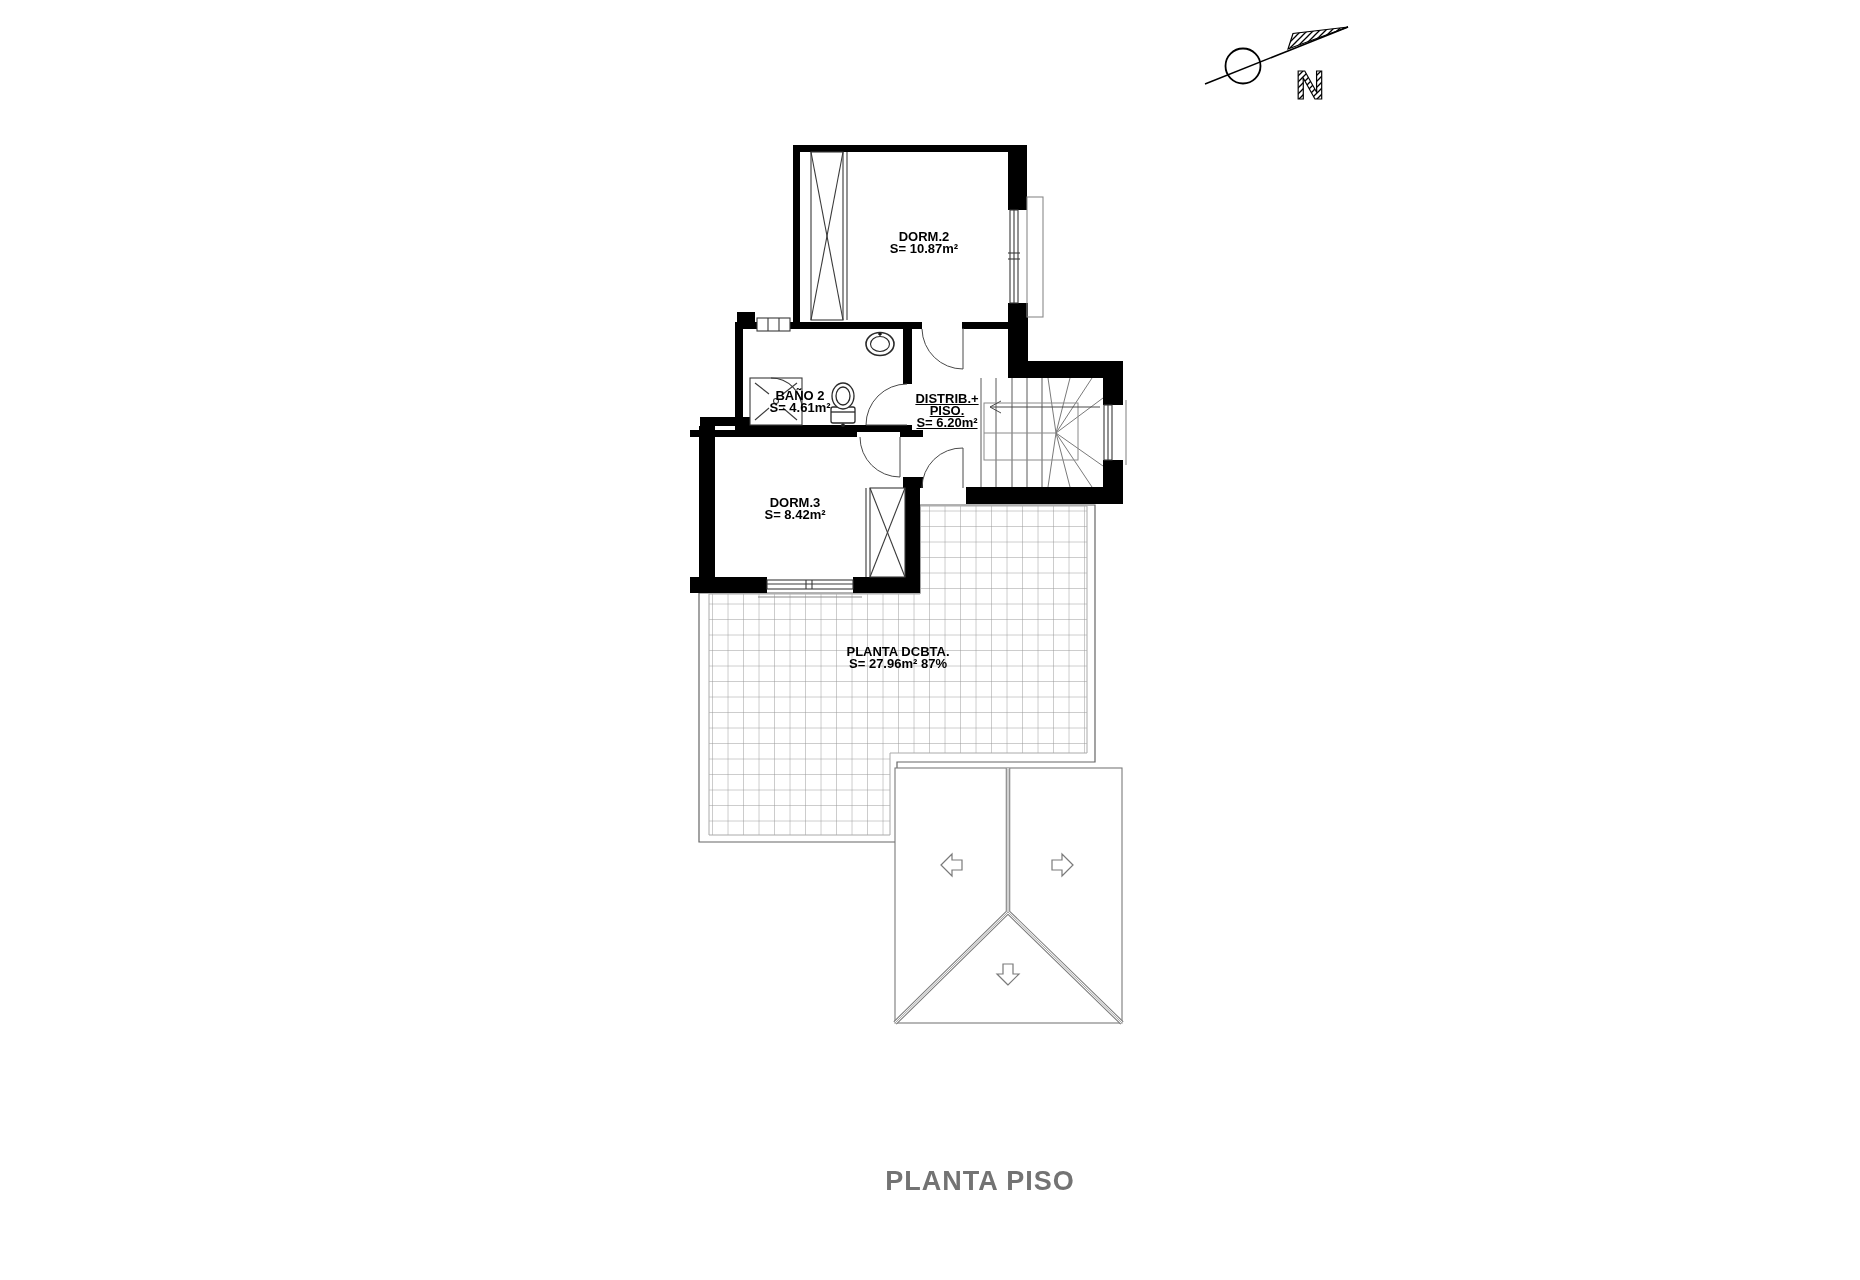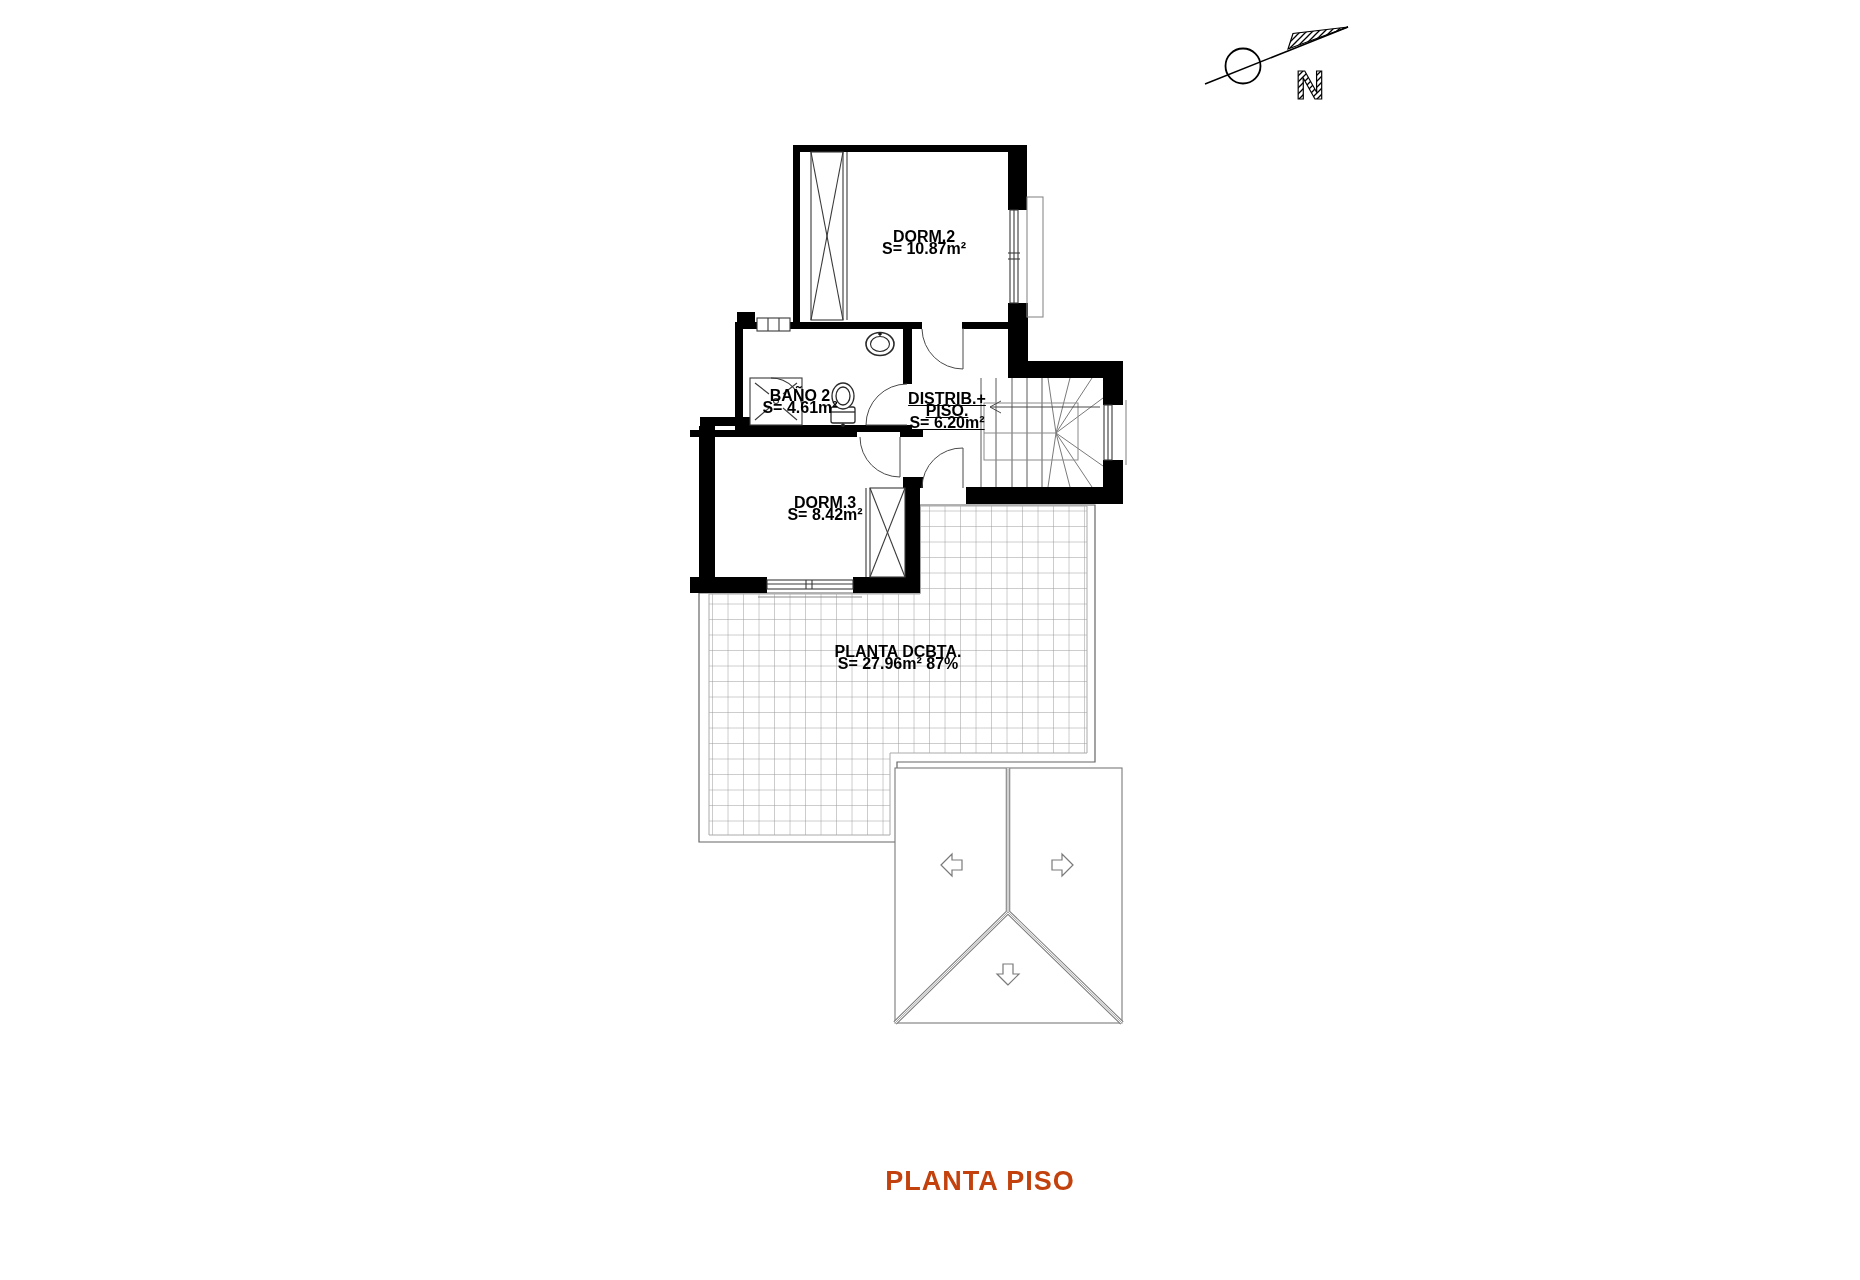--- a/index.html
+++ b/index.html
@@ -1,22 +1,22 @@
 <!DOCTYPE html>
 <html><head>
 <meta charset="utf-8">
 <style>
   html,body{margin:0;padding:0;background:#ffffff;}
   #stage{position:relative;width:1860px;height:1280px;background:#fff;overflow:hidden;
          font-family:"Liberation Sans", sans-serif;}
   #plan-svg{position:absolute;left:0;top:0;}
   .room-label{position:absolute;transform:translate(-50%,-50%);text-align:center;
-              font-weight:700;font-size:16px;line-height:12px;color:#000;white-space:nowrap;}
+              font-weight:700;font-size:13px;line-height:12px;color:#000;white-space:nowrap;}
   .plan-title{position:absolute;transform:translate(-50%,-50%);font-weight:700;
-              font-size:27px;letter-spacing:1px;color:#c2410c;white-space:nowrap;}
+              font-size:27px;letter-spacing:1px;color:#737373;white-space:nowrap;}
 </style>
 </head>
 <body>
 
 <div id="stage">
 
 <svg id="plan-svg" width="1860" height="1280" viewBox="0 0 1860 1280">
   <defs>
     <pattern id="tilegrid" width="15.5" height="15.5" patternUnits="userSpaceOnUse">
       <path d="M15.5 0 V15.5 M0 15.5 H15.5" stroke="#9a9a9a" stroke-width="1" fill="none"></path>
@@ -188,21 +188,21 @@
 </div>
 <div class="room-label" style="left:800px; top:367px;margin-top:35px;">
   <div>BAÑO 2</div>
   <div>S= 4.61m²</div>
 </div>
 <div class="room-label" style="left:947px; top:411px;text-decoration:underline;">
   <div>DISTRIB.+</div>
   <div>PISO.</div>
   <div>S= 6.20m²</div>
 </div>
-<div class="room-label" style="left:795px; top:509px;margin-left:30px;">
+<div class="room-label" style="left:795px; top:509px;">
   <div>DORM.3</div>
   <div>S= 8.42m²</div>
 </div>
 <div class="room-label" style="left:898px; top:658px;">
   <div>PLANTA DCBTA.</div>
   <div>S= 27.96m² 87%</div>
 </div>
 
 <div class="plan-title" style="left:980px; top:1181px;">PLANTA PISO</div>
 

